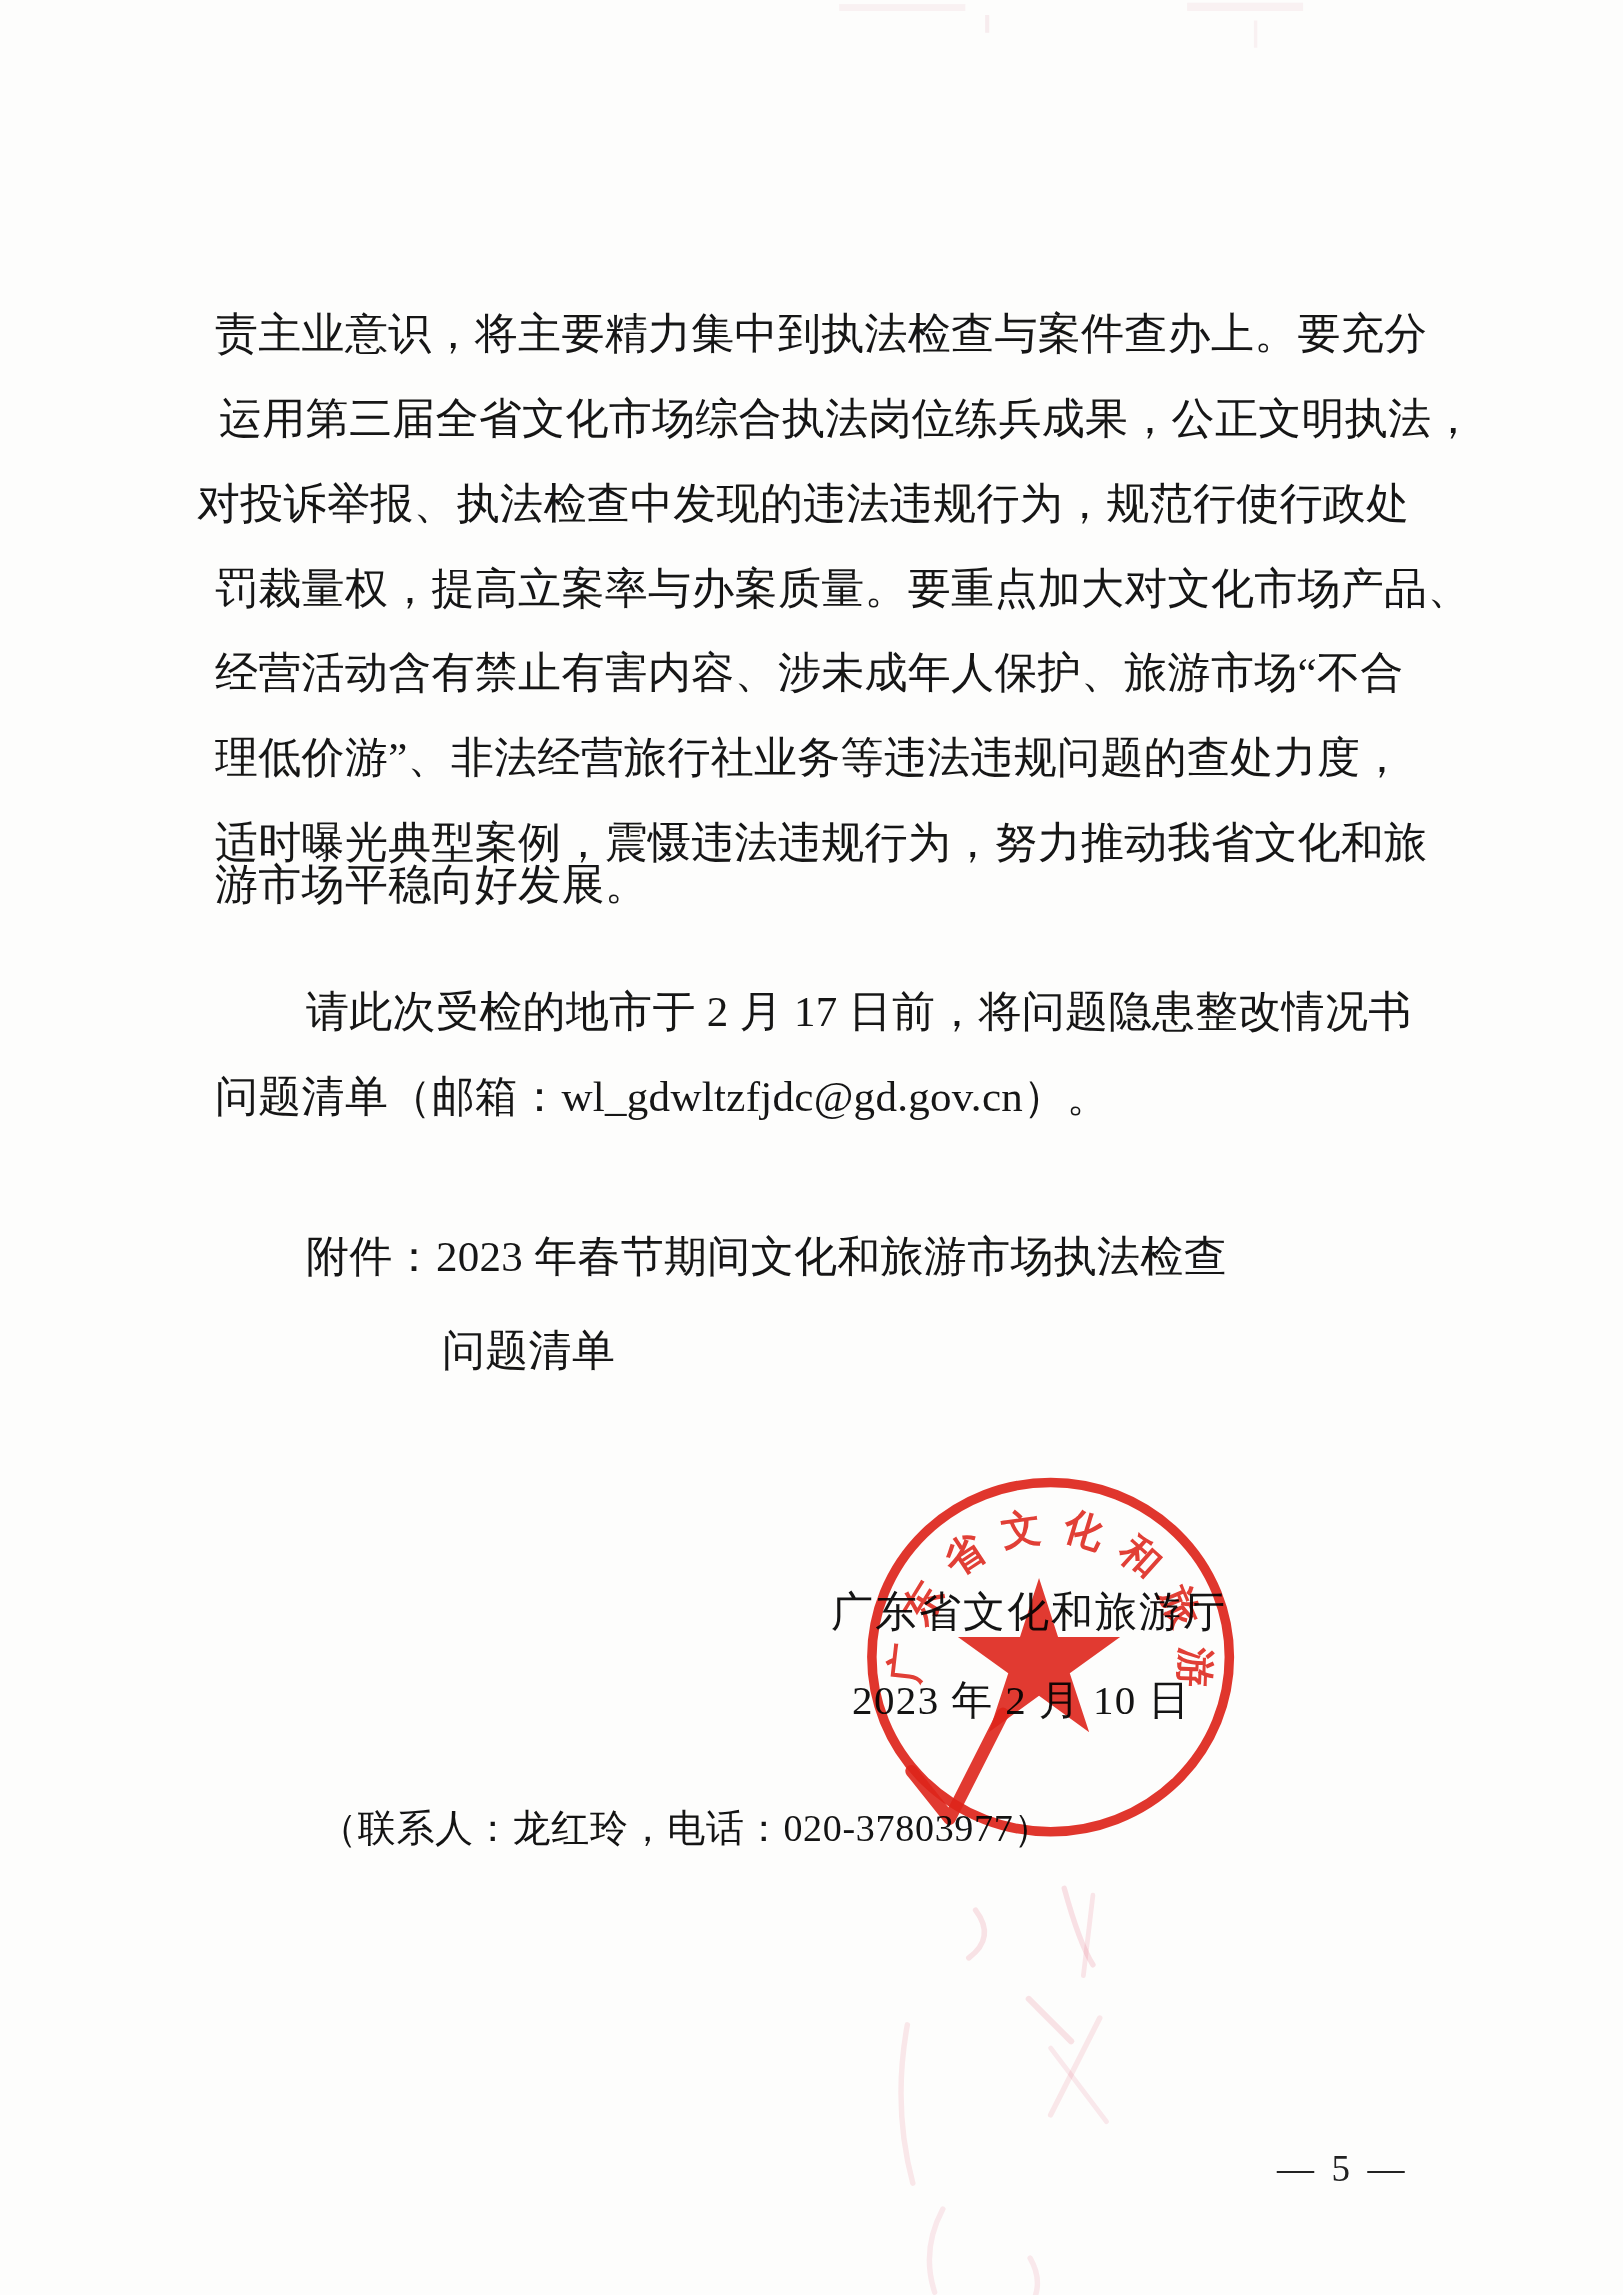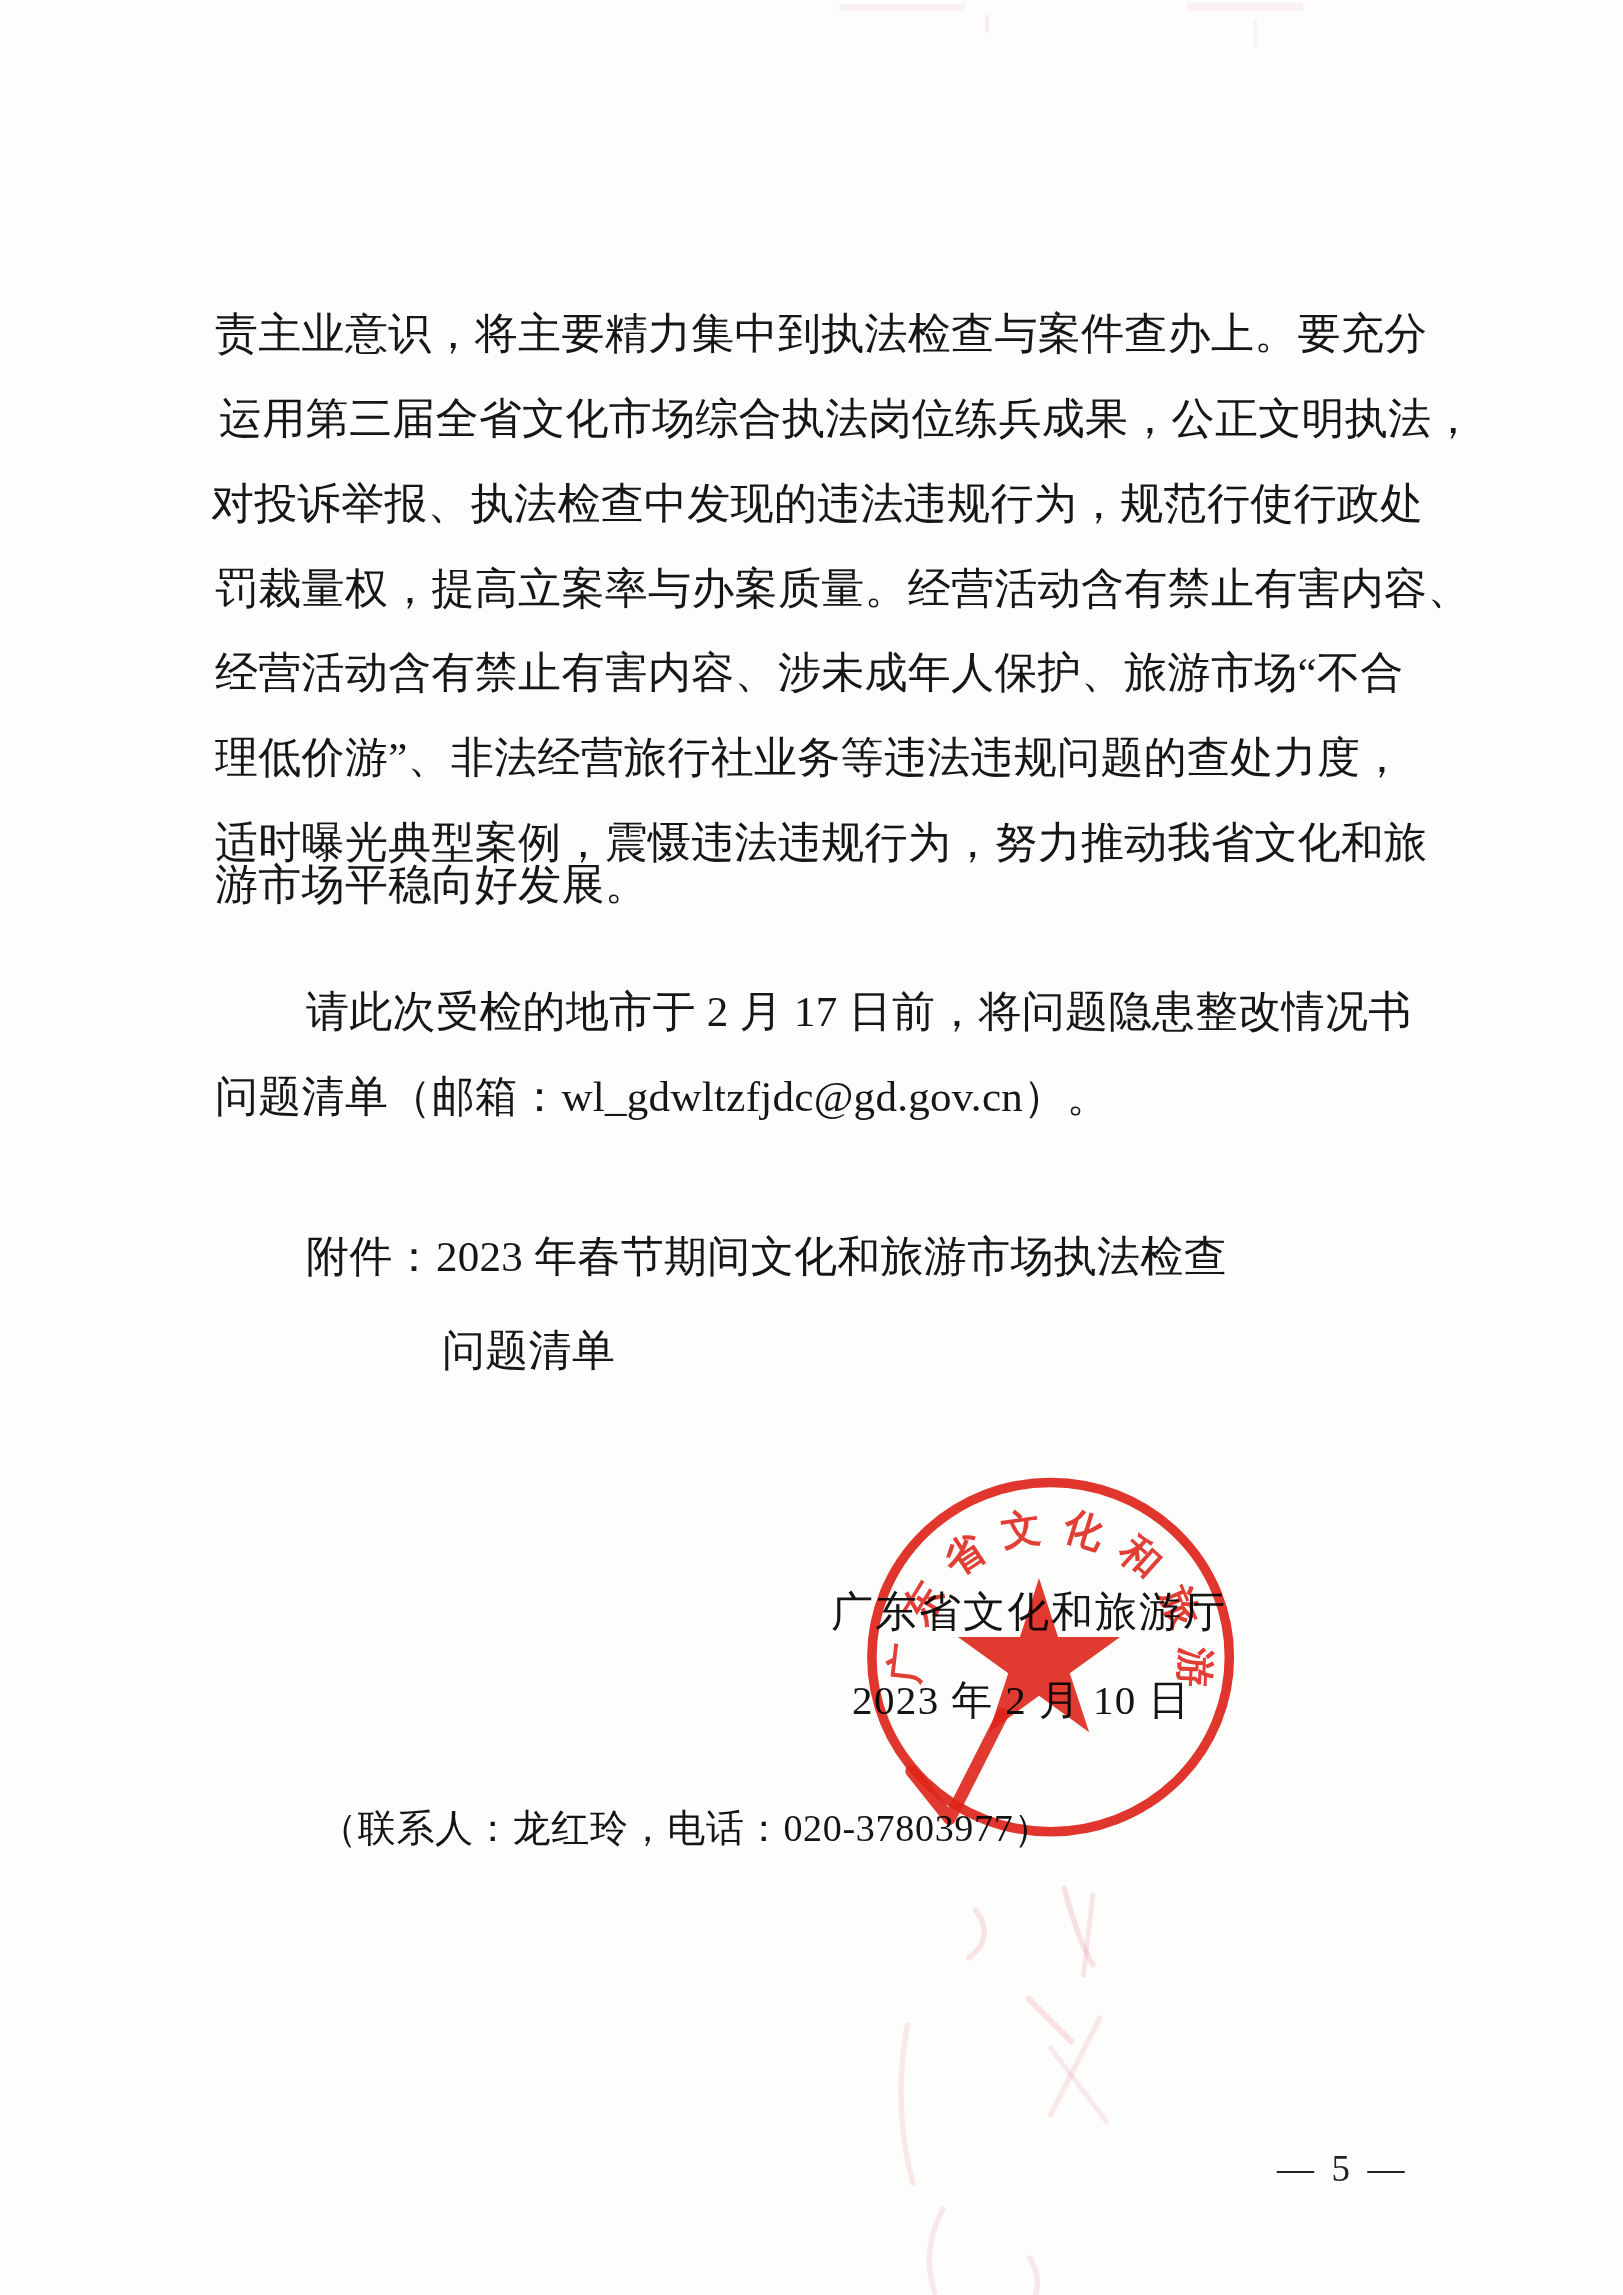--- a/index.html
+++ b/index.html
@@ -23,22 +23,22 @@
   }
 </style>
 </head>
 <body>
 
 <div class="page">
 
   <div>
     <div class="bline" style="top:305px;left:215px">责主业意识，将主要精力集中到执法检查与案件查办上。要充分</div>
     <div class="bline" style="top:390px;left:219px">运用第三届全省文化市场综合执法岗位练兵成果，公正文明执法，</div>
-    <div class="bline" style="top:475px;left:211px">对投诉举报、执法检查中发现的违法违规行为，规范行使行政处</div>
-    <div class="bline" style="top:560px;left:215px">罚裁量权，提高立案率与办案质量。经营活动含有禁止有害内容、</div>
+    <div class="bline" style="top:475px;left:197px">对投诉举报、执法检查中发现的违法违规行为，规范行使行政处</div>
+    <div class="bline" style="top:560px;left:215px">罚裁量权，提高立案率与办案质量。要重点加大对文化市场产品、</div>
     <div class="bline" style="top:644px;left:215px">经营活动含有禁止有害内容、涉未成年人保护、旅游市场“不合</div>
     <div class="bline" style="top:729px;left:215px">理低价游”、非法经营旅行社业务等违法违规问题的查处力度，</div>
     <div class="bline" style="top:814px;left:215px">适时曝光典型案例，震慑违法违规行为，努力推动我省文化和旅</div>
     <div class="bline" style="top:856px;left:215px">游市场平稳向好发展。</div>
     <div class="bline" style="top:983px;left:306px">请此次受检的地市于 2 月 17 日前，将问题隐患整改情况书</div>
     <div class="bline" style="top:1068px;left:215px">问题清单（邮箱：wl_gdwltzfjdc@gd.gov.cn）。</div>
     <div class="bline" style="top:1228px;left:306px">附件：2023 年春节期间文化和旅游市场执法检查</div>
     <div class="bline" style="top:1322px;left:442px">问题清单</div>
   </div>
 

